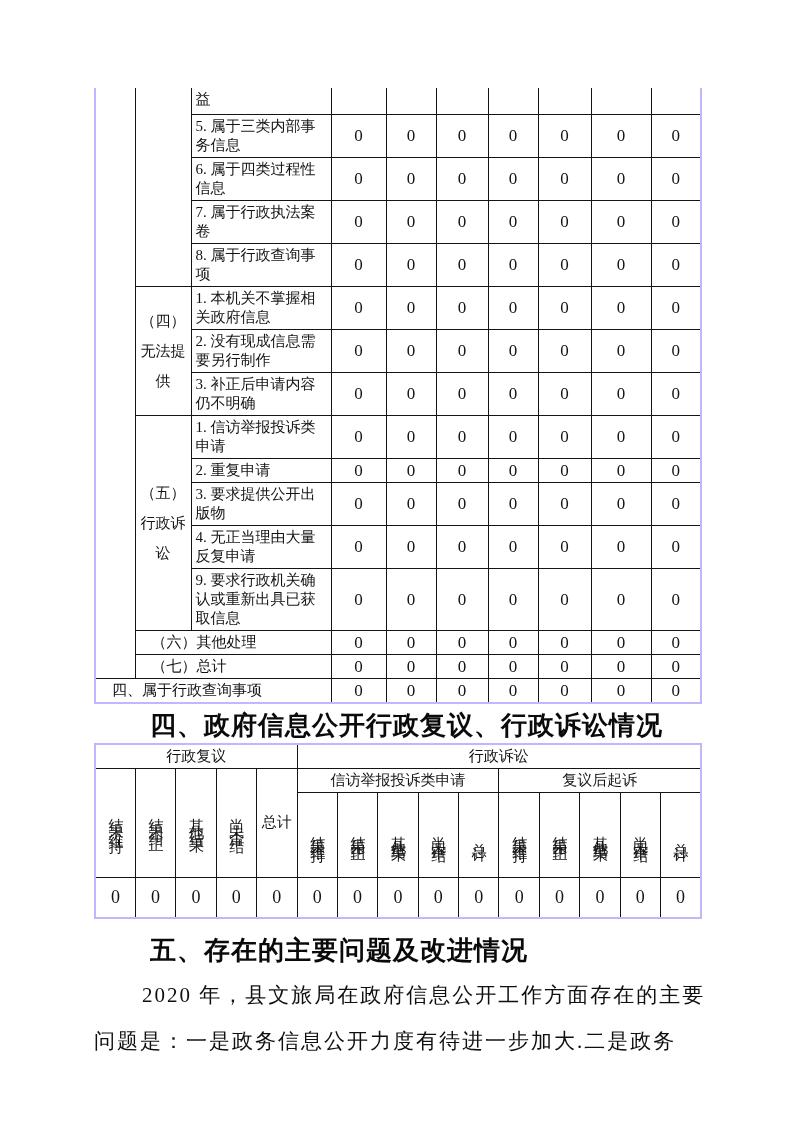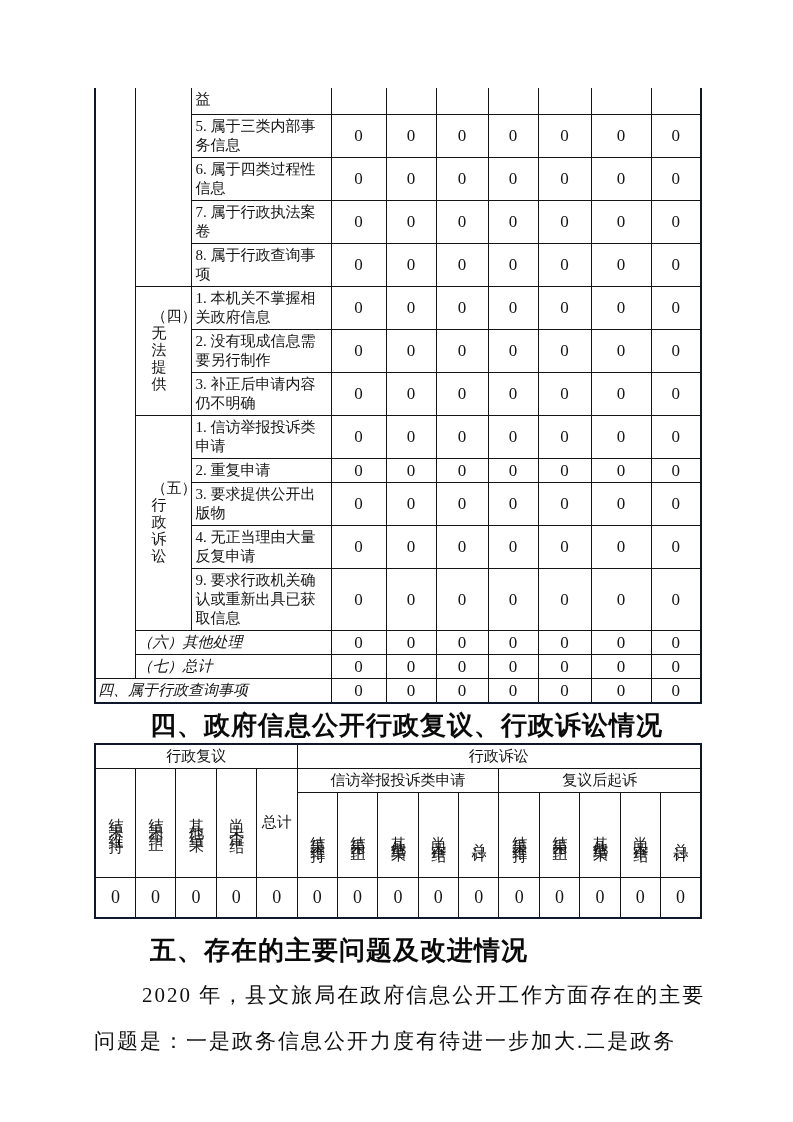--- a/index.html
+++ b/index.html
@@ -5,34 +5,34 @@
   * { margin:0; padding:0; box-sizing:border-box; }
   html,body { background:#ffffff; }
   .page {
     width:793px; height:1122px; background:#ffffff; position:relative;
     font-family:"Liberation Serif","DejaVu Serif",serif; color:#141414;
     overflow:hidden;
   }
   .content { padding-top:88px; margin-left:94px; width:607px; }
 
   
-  table { border-collapse:collapse; table-layout:fixed; width:606px; border:2px solid #0f172a; }
+  table { border-collapse:collapse; table-layout:fixed; width:606px; border:2px solid #c4b5fd; }
   td {
     border:1.5px solid #141414; font-size:15px; line-height:19px;
     padding:2px 4px; vertical-align:middle; color:#141414;
   }
   td.val { text-align:center; font-size:17px; padding:0 2px; }
   tr.hp  td { height:26px; }
   tr.h1  td { height:23px; }
   tr.h2  td { height:43px; }
   tr.h3  td { height:62px; }
   td.cut { border-top:none; }
   td.desc-top { vertical-align:top; }
-  td.cat { padding:2px 16px; line-height:17px; }
-  td.mlabel { padding-left:2px;font-style:italic; }
+  td.cat { padding:2px 3px; line-height:30px;text-align:center; }
+  td.mlabel { padding-left:16px; }
   table.t1 { border-top:none; }
 
   
   table.t2 td { text-align:center; }
   tr.t2head td { height:23px; font-size:15px; }
   tr.t2sub  td { height:85px; }
   tr.t2data td { height:41px; font-size:18px; }
   .vt {
     writing-mode:vertical-lr; text-orientation:upright;
     display:inline-block; font-size:15px; letter-spacing:4px; line-height:15px;

